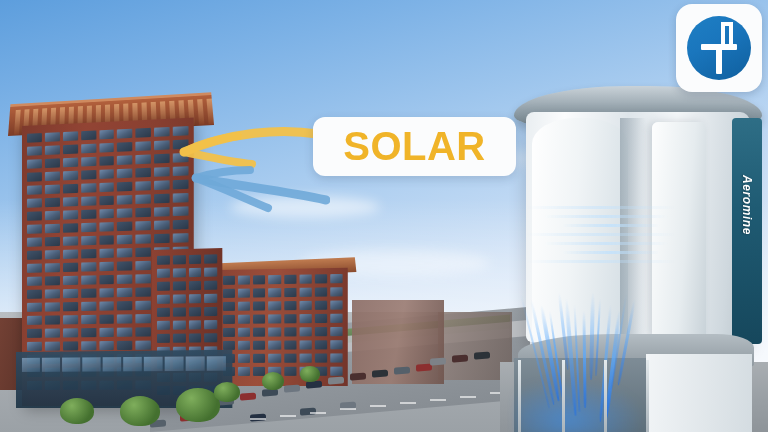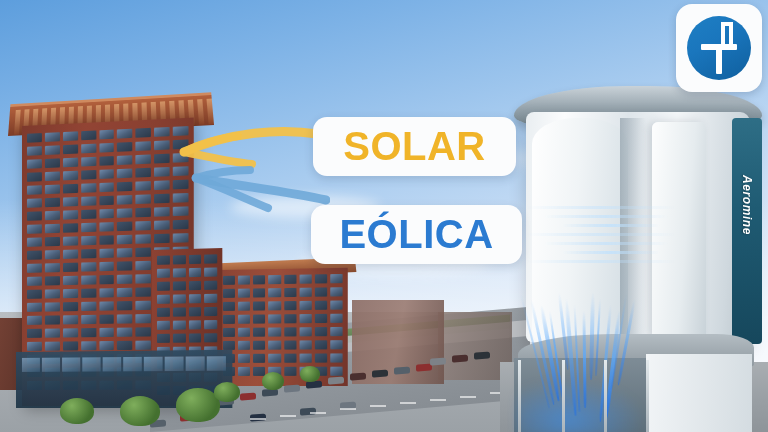--- a/index.html
+++ b/index.html
@@ -127,21 +127,21 @@
   
   .title-bar{ position:absolute; left:28px; top:32px; width:637px; height:56px;
     background:#f7f9fb; border-radius:12px; display:flex; align-items:center;
     justify-content:center; box-shadow:0 3px 10px rgba(20,40,70,.18); }
   .title-bar h1{ font-size:41px; font-weight:800; letter-spacing:-.6px;
     color:#14161a; white-space:nowrap; }
 
   .pill{ position:absolute; background:#fbfcfd; border-radius:14px;
     display:flex; align-items:center; justify-content:center;
     box-shadow:0 3px 10px rgba(20,40,70,.16); }
-  .pill-solar{ left:313px; top:117px; width:203px; height:59px; }
+  .pill-solar{ left:313px; top:117px; width:203px; height:59px;border-radius:12px; }
   .pill-solar span{ font-size:40px; font-weight:800; color:#f0b429; letter-spacing:.5px; }
   .pill-eolica{ left:311px; top:205px; width:211px; height:59px; }
   .pill-eolica span{ font-size:40px; font-weight:800; color:#2b7bd1; letter-spacing:.5px; }
 
   
   .arrow-svg{ position:absolute; left:160px; top:112px; width:170px; height:120px; }
 
   
   .logo{ position:absolute; right:6px; top:4px; width:86px; height:88px;
     background:#fbfcfd; border-radius:16px; display:flex; align-items:center;
@@ -673,23 +673,20 @@
       <path d="M166 88 C130 80, 80 74, 36 66" stroke="#6FA8D8" stroke-width="9" stroke-linecap="round" fill="none" opacity=".9"></path>
       <path d="M36 66 C56 60, 74 58, 90 58" stroke="#6FA8D8" stroke-width="8" stroke-linecap="round" fill="none" opacity=".9"></path>
       <path d="M36 66 C58 74, 84 86, 108 96" stroke="#6FA8D8" stroke-width="8" stroke-linecap="round" fill="none" opacity=".9"></path>
     </g>
   </svg>
 
 
   <div class="pill pill-solar">
     <span>SOLAR</span>
   </div>
-  <div class="pill pill-eolica">
-    <span>EÓLICA</span>
-  </div>
 
   <div class="logo">
     <div class="logo-circle">
       <svg width="64" height="64" viewBox="0 0 64 64">
         <rect x="14" y="28" width="36" height="6" rx="1" fill="#fff"></rect>
         <rect x="29" y="28" width="6" height="30" rx="1" fill="#fff"></rect>
         <path d="M38 8 L38 34 L46 34 L46 8 Z" fill="#fff" opacity=".0"></path>
         <path d="M36 8 L44 8 L44 30 L36 30 Z" fill="none" stroke="#fff" stroke-width="4"></path>
       </svg>
     </div>

